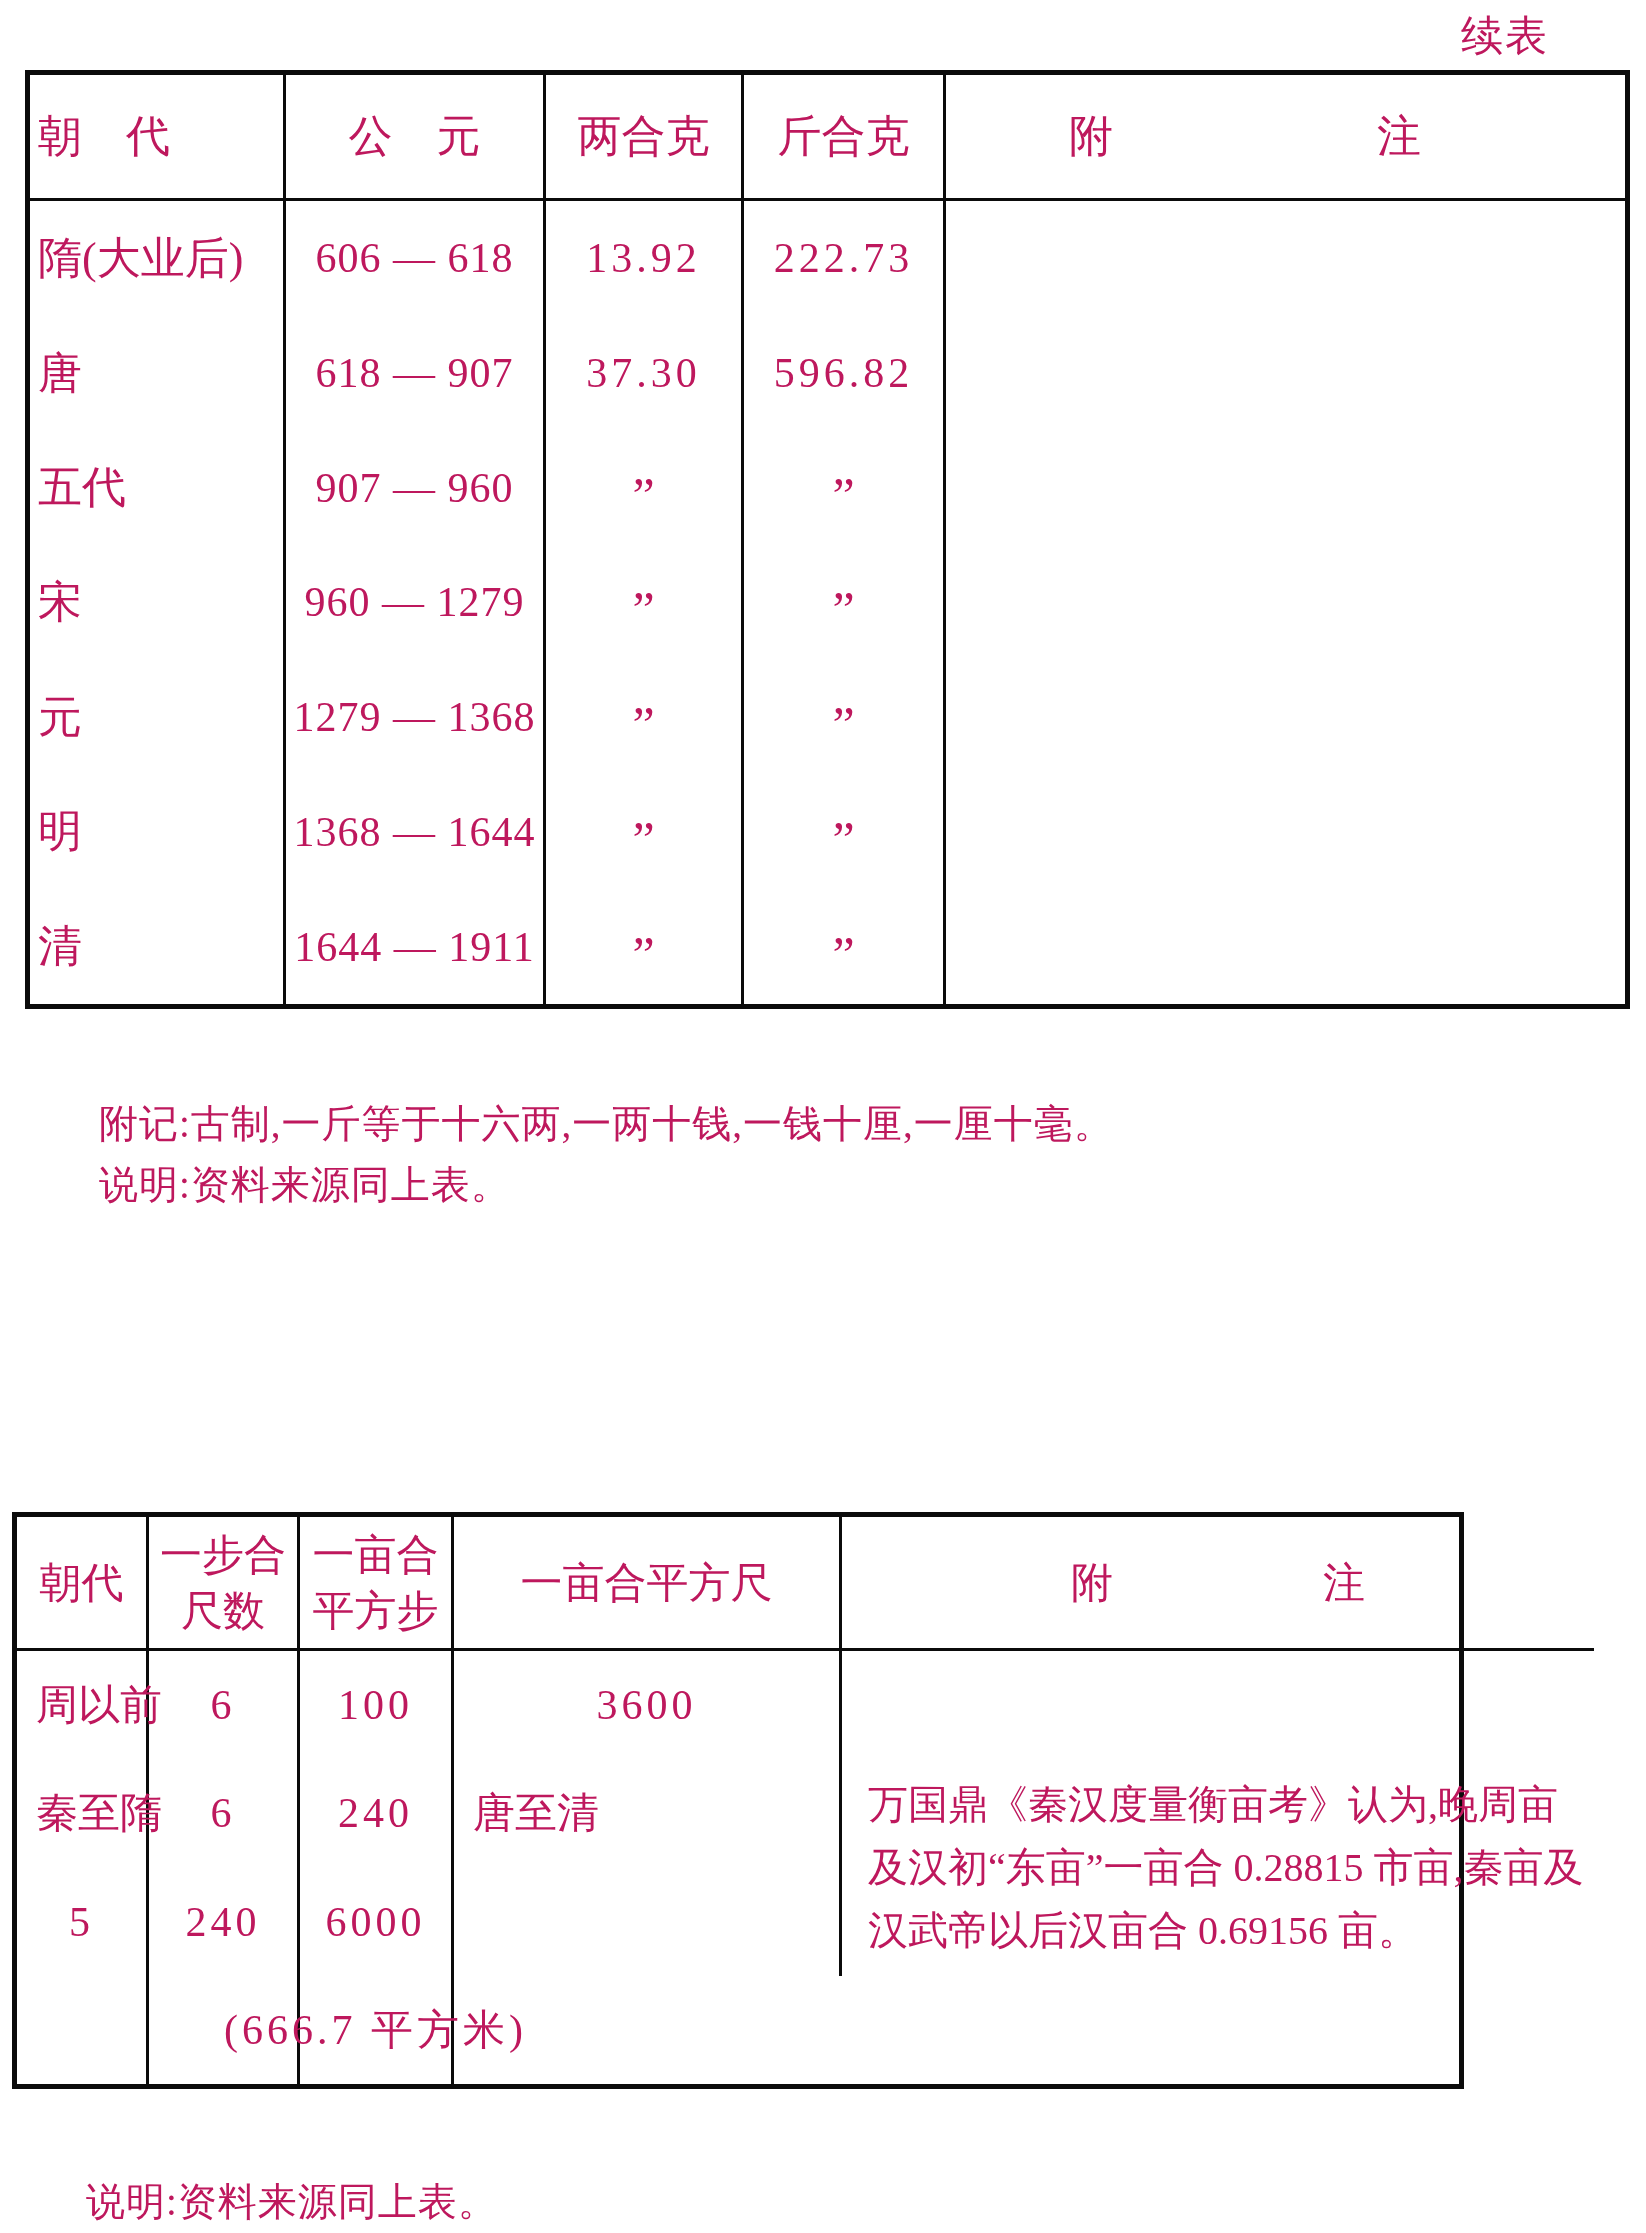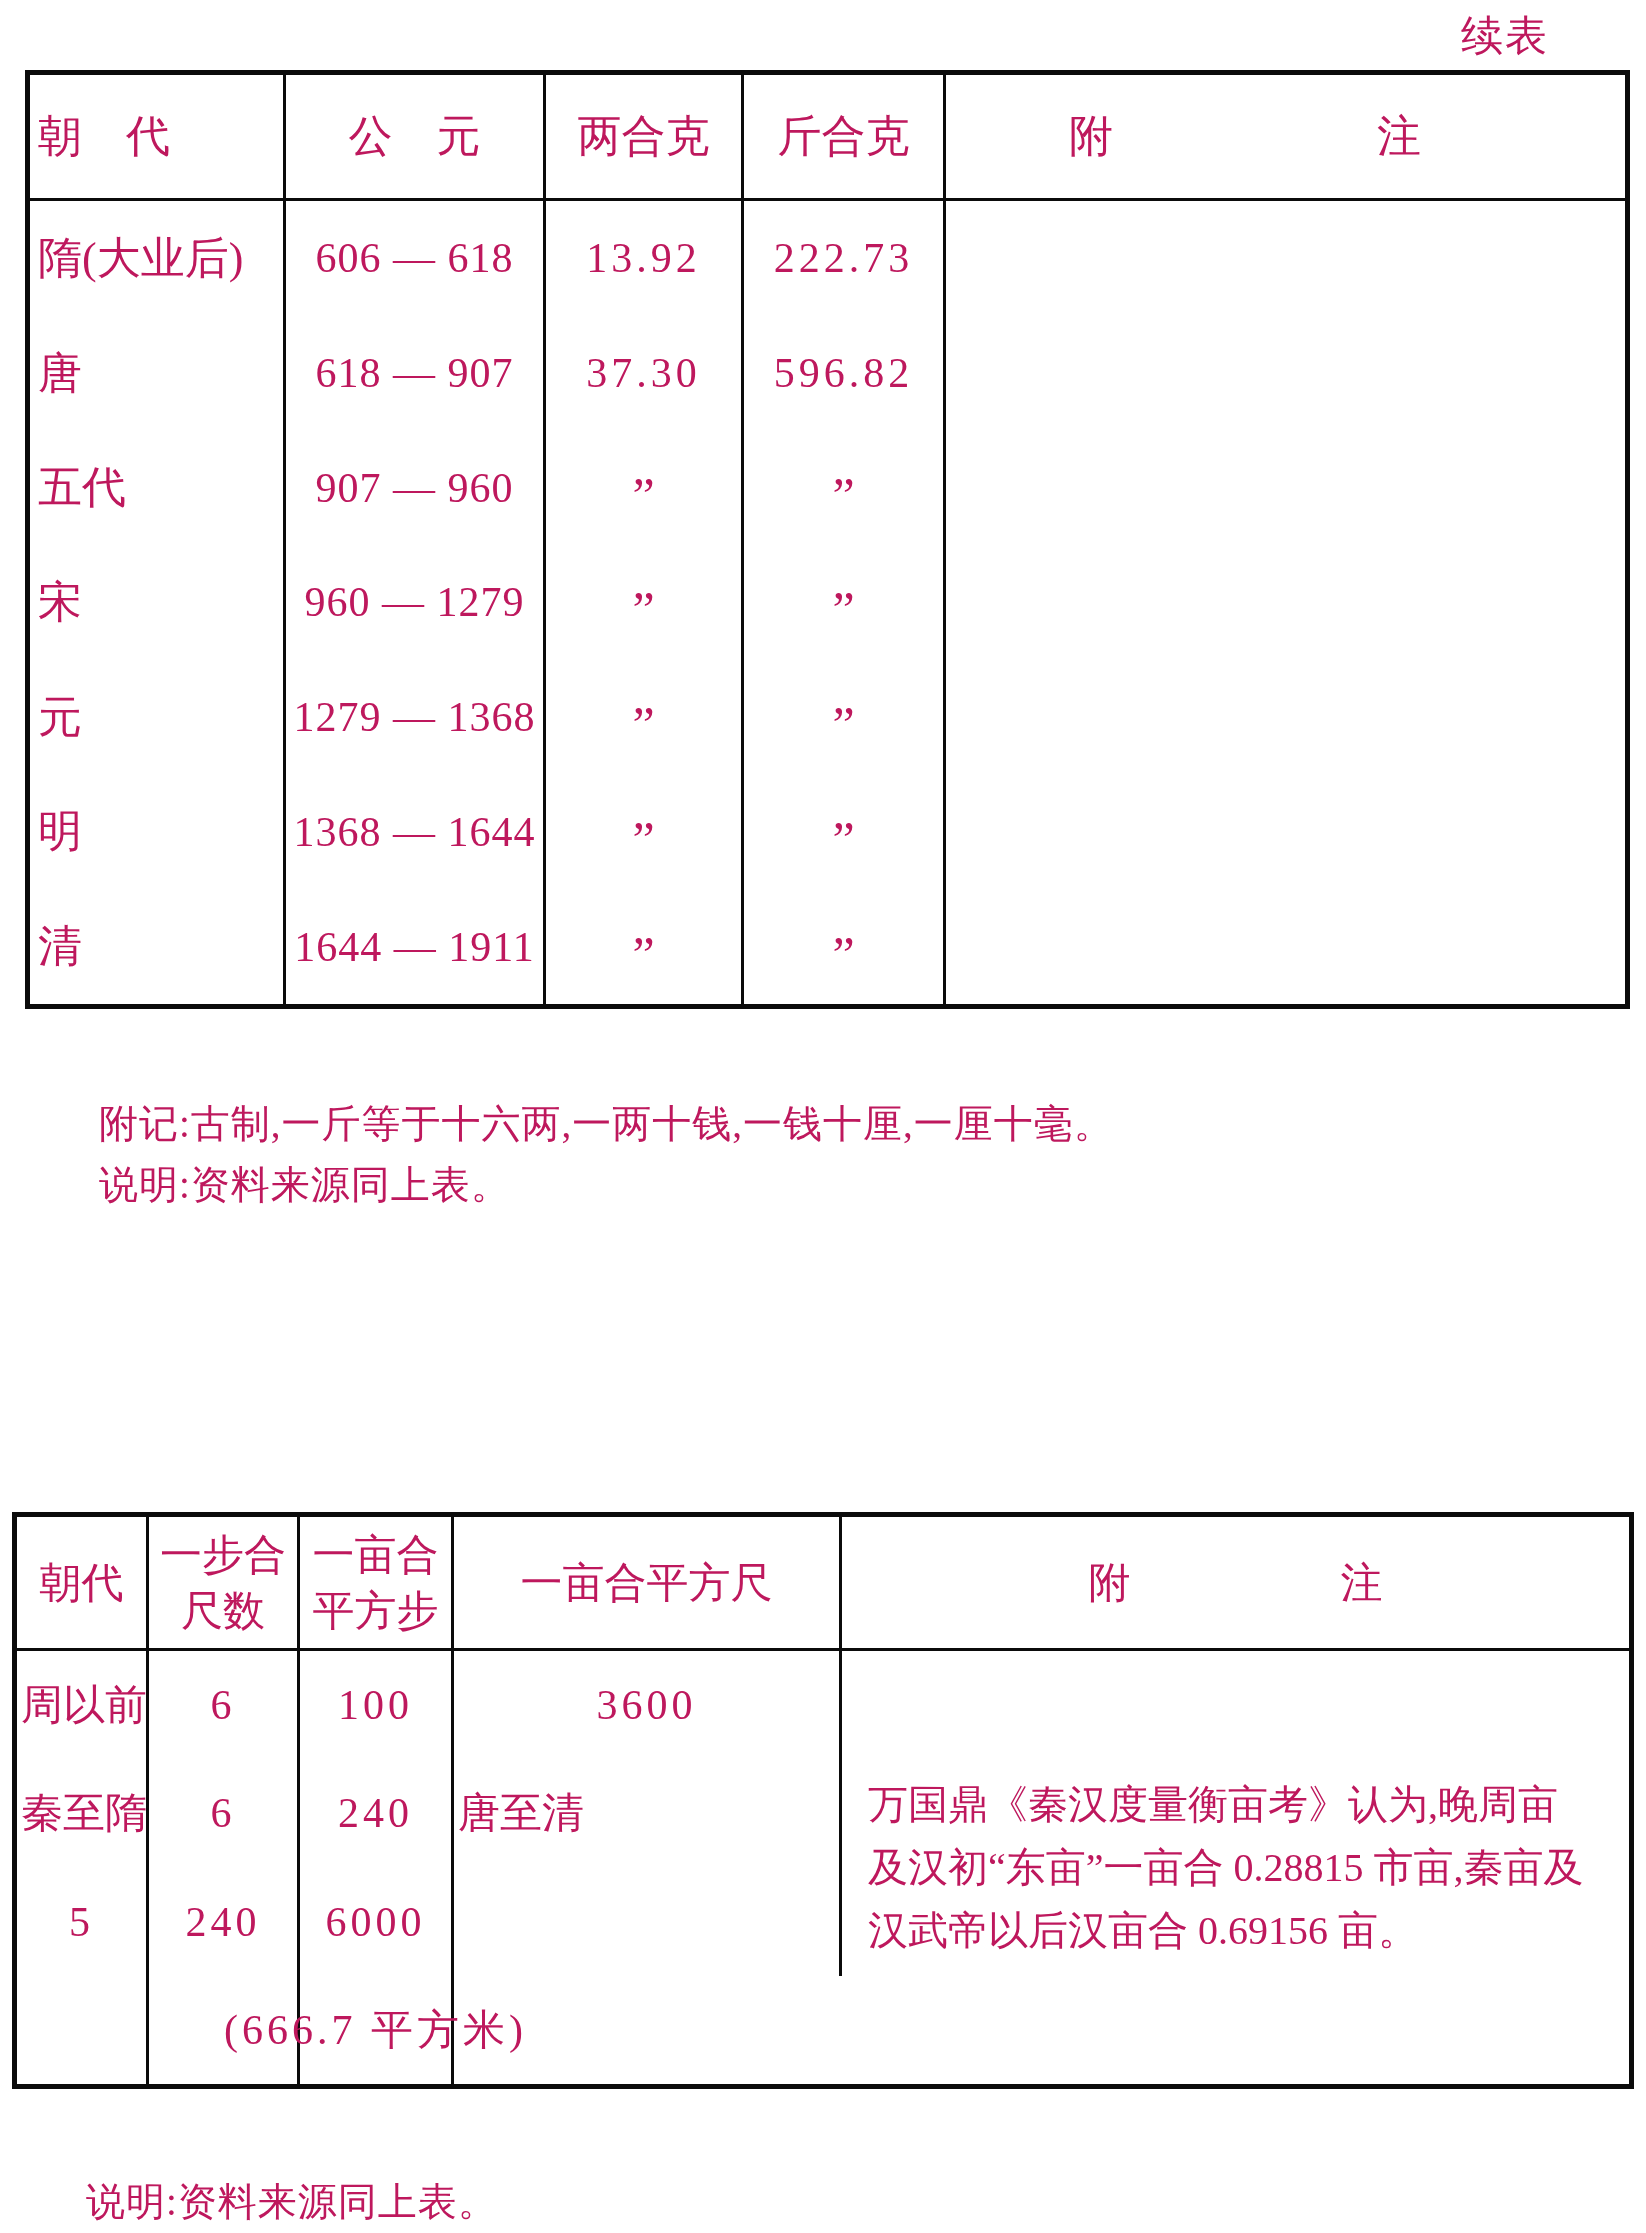--- a/index.html
+++ b/index.html
@@ -58,30 +58,30 @@
   
   #section-title{
     position:absolute; left:12px; top:1353px; width:1622px;
     text-align:center;
     font-family:"Liberation Sans","DejaVu Sans",sans-serif;
     font-weight:700; font-size:45px; letter-spacing:2px;
   }
   
   #table2{
     position:absolute; left:12px; top:1512px;
-    width:1622px; height:577px;
+    width:1452px; height:577px;
     border:5px solid #0b0b0b;
     display:grid;
     grid-template-columns:132px 151px 154px 388px auto;
     grid-template-rows:134px repeat(4, 1fr);
     background:#fff;
     box-sizing:border-box;
   }
   #table2 .hdr{ font-size:42px; line-height:56px; text-align:center; }
-  #table2 .dyn2{ font-size:42px; padding-left:4px; letter-spacing:0px; white-space:nowrap; }
+  #table2 .dyn2{ font-size:42px; padding-left:19px; letter-spacing:0px; white-space:nowrap; }
   #table2 .num{ font-size:42px; }
   .note-cell{
     grid-column:5; grid-row:2 / span 4;
     display:flex; align-items:center; justify-content:flex-start;
     box-sizing:border-box;
     padding-left:26px;
   }
   .note-cell .note-text{
     width:726px;
     font-size:40px; line-height:63px;

